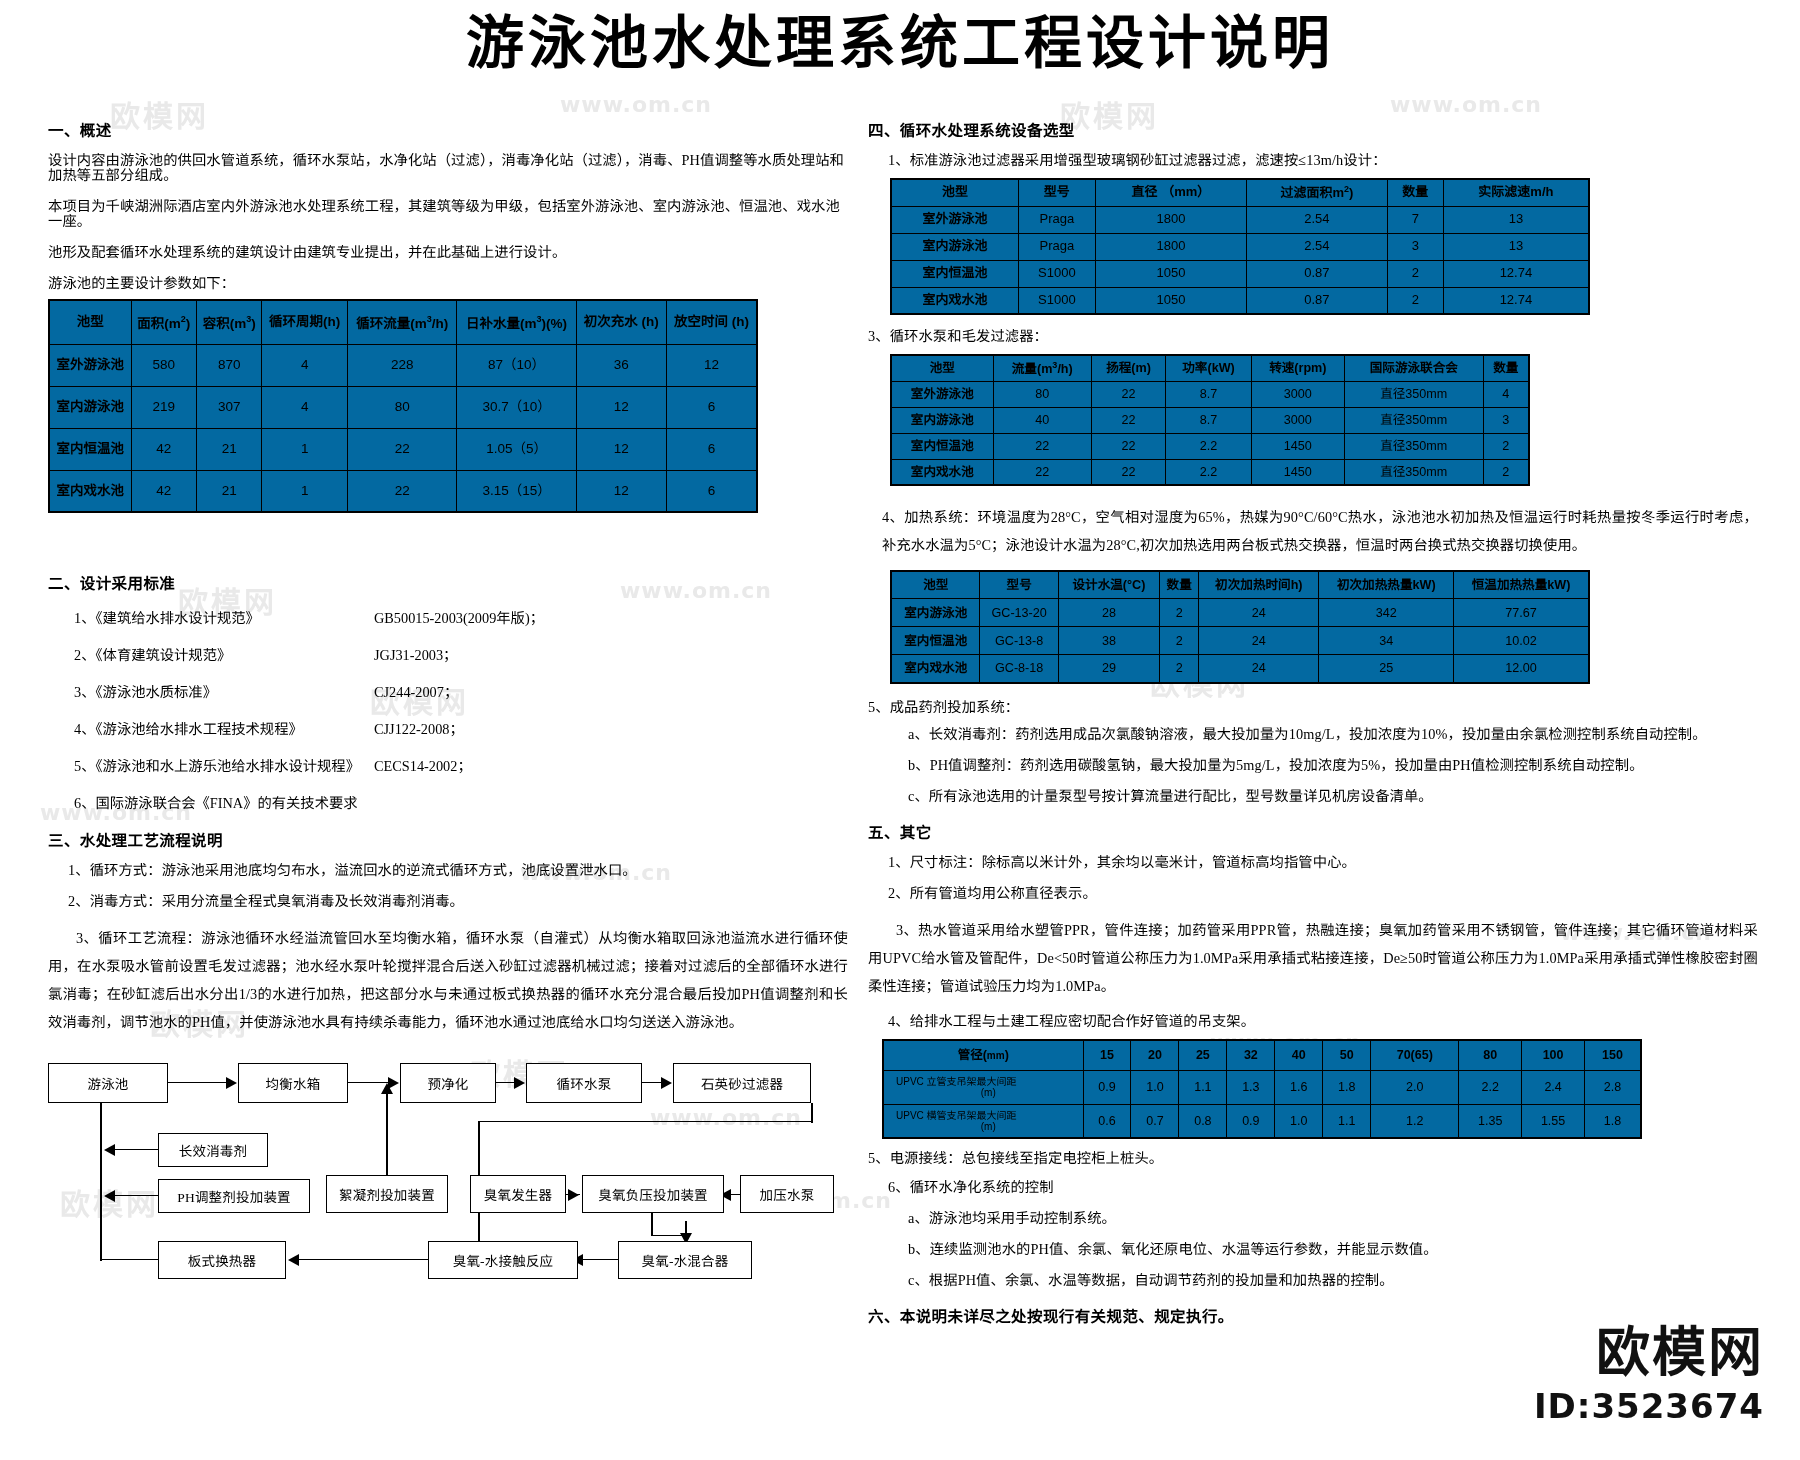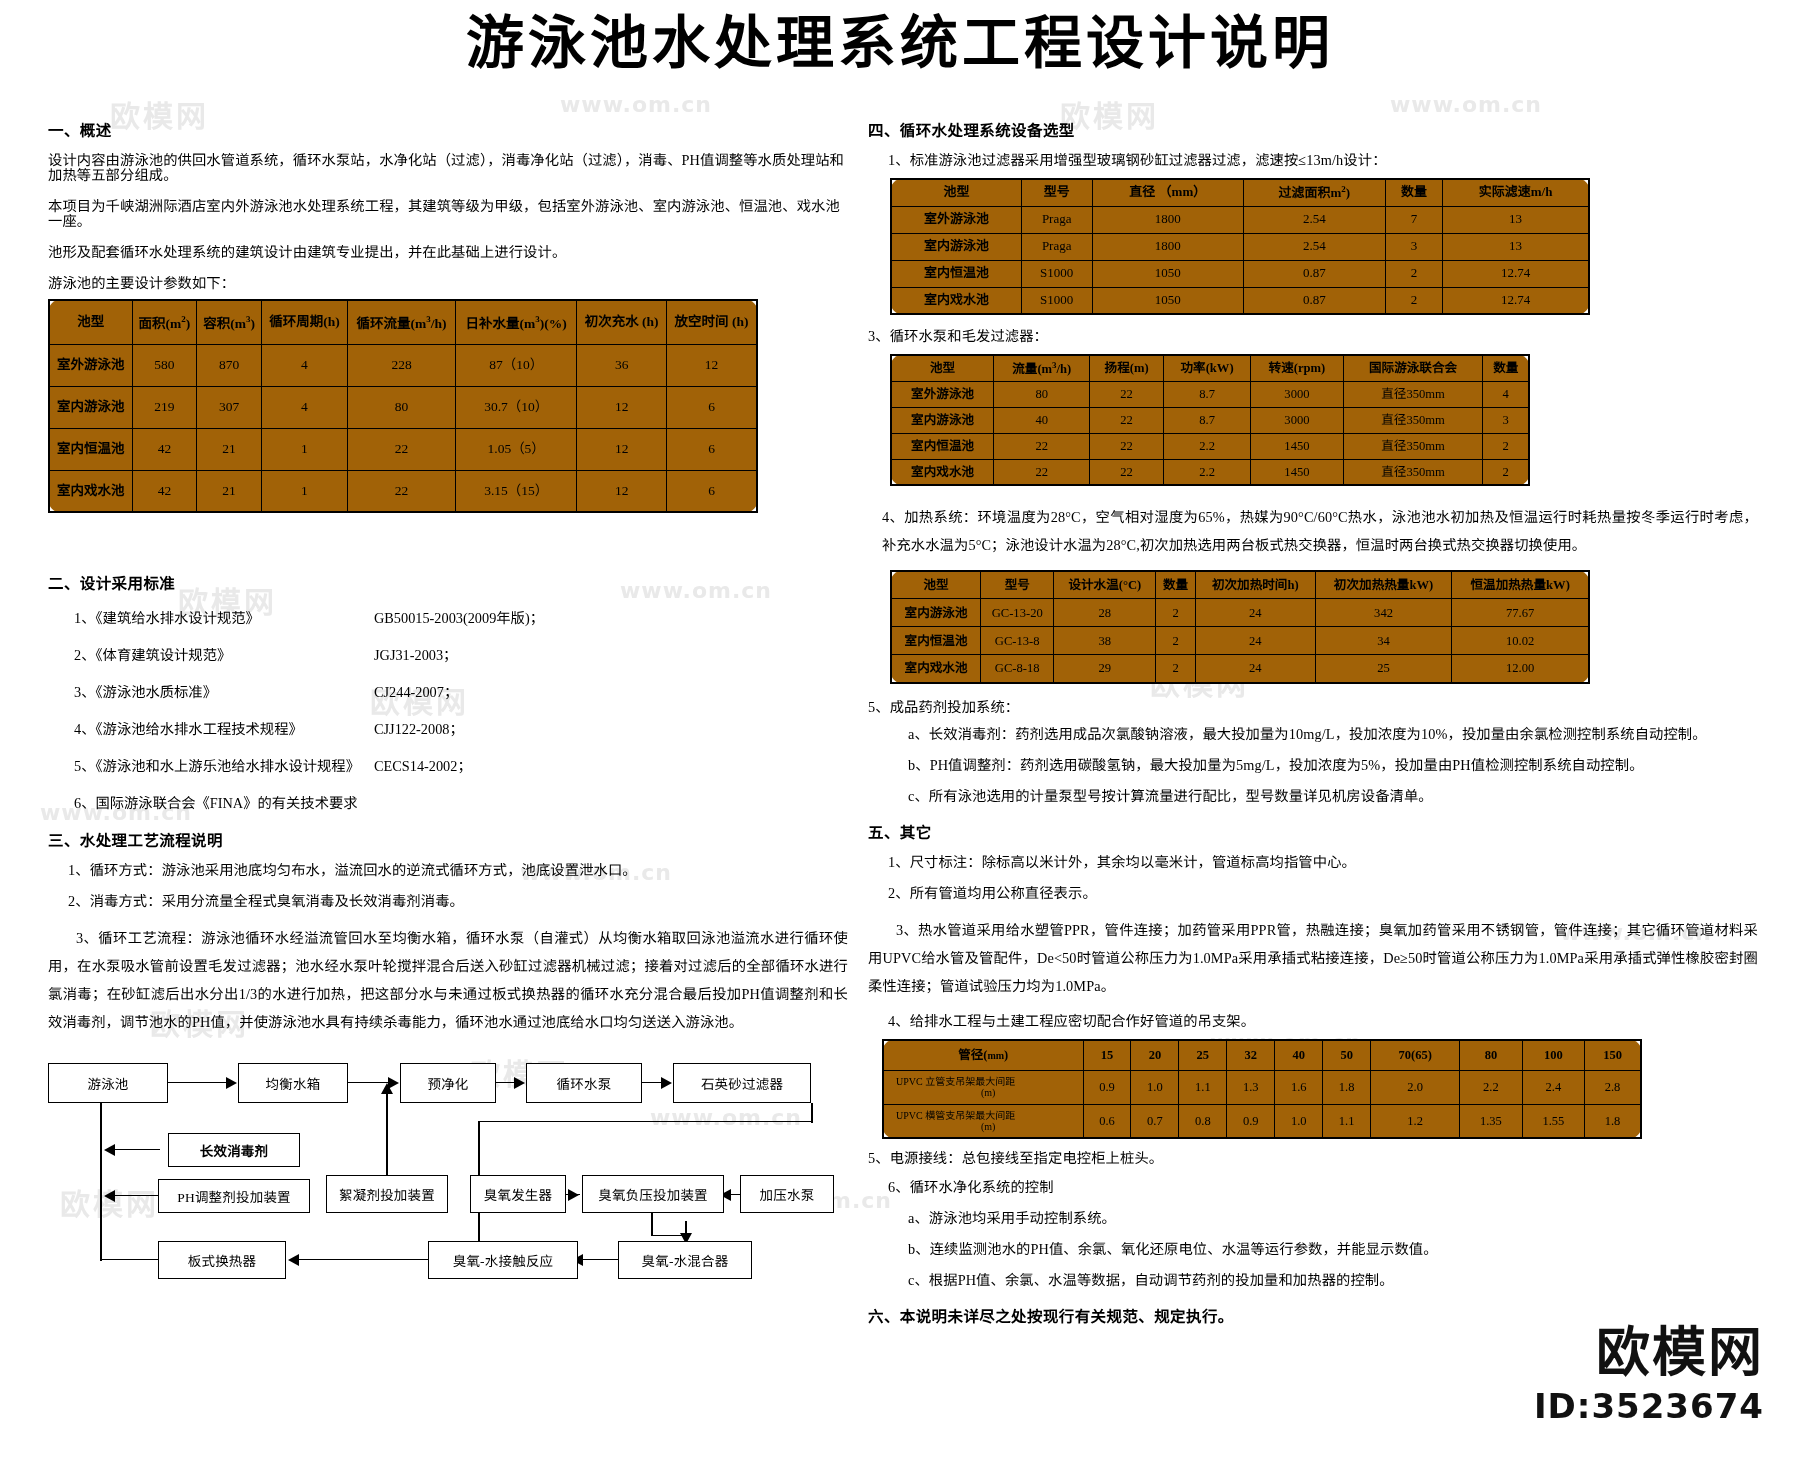--- a/index.html
+++ b/index.html
@@ -37,23 +37,22 @@
 
   
   .std-row{ display:flex; font-size:14.3px; margin:0 0 16px 26px; }
   .std-name{ width:300px; flex:0 0 300px; }
   .std-code{ flex:1; }
 
   
   table.grid{
     border-collapse:collapse;
     font-size:13px;
-    font-family:Liberation Serif, serif;
-    background:#a16207;
-    border-radius:14px;
+    font-family:Liberation Sans, sans-serif;
+    background:#0369a1;
   }
   table.grid th, table.grid td{
     border:1px solid #000;
     text-align:center;
     vertical-align:middle;
     padding:3px 2px;
     font-weight:400;
     line-height:1.15;
   }
   table.grid .hdr td, table.grid .hdr th{ height:38px; }
@@ -254,21 +253,21 @@
     <div class="p flow" style="text-indent:28px;">3、循环工艺流程：游泳池循环水经溢流管回水至均衡水箱，循环水泵（自灌式）从均衡水箱取回泳池溢流水进行循环使用，在水泵吸水管前设置毛发过滤器；池水经水泵叶轮搅拌混合后送入砂缸过滤器机械过滤；接着对过滤后的全部循环水进行氯消毒；在砂缸滤后出水分出1/3的水进行加热，把这部分水与未通过板式换热器的循环水充分混合最后投加PH值调整剂和长效消毒剂，调节池水的PH值，并使游泳池水具有持续杀毒能力，循环池水通过池底给水口均匀送送入游泳池。</div>
 
     <div class="flow-wrap">
 
       <div class="fbox" style="left:0px;   top:18px;  width:120px; height:40px;">游泳池</div>
       <div class="fbox" style="left:190px; top:18px;  width:110px; height:40px;">均衡水箱</div>
       <div class="fbox" style="left:352px; top:18px;  width:96px;  height:40px;">预净化</div>
       <div class="fbox" style="left:478px; top:18px;  width:116px; height:40px;">循环水泵</div>
       <div class="fbox" style="left:625px; top:18px;  width:138px; height:40px;">石英砂过滤器</div>
 
-      <div class="fbox" style="left:120px; top:88px;  width:132px; height:34px;font-weight:bold;">长效消毒剂</div>
+      <div class="fbox" style="left:110px; top:88px;  width:110px; height:34px;">长效消毒剂</div>
       <div class="fbox" style="left:110px; top:134px; width:152px; height:34px;">PH调整剂投加装置</div>
       <div class="fbox" style="left:278px; top:130px; width:122px; height:38px;">絮凝剂投加装置</div>
       <div class="fbox" style="left:422px; top:130px; width:96px;  height:38px;">臭氧发生器</div>
       <div class="fbox" style="left:534px; top:130px; width:142px; height:38px;">臭氧负压投加装置</div>
       <div class="fbox" style="left:692px; top:130px; width:94px;  height:38px;">加压水泵</div>
 
       <div class="fbox" style="left:110px; top:196px; width:128px; height:38px;">板式换热器</div>
       <div class="fbox" style="left:380px; top:196px; width:150px; height:38px;">臭氧-水接触反应</div>
       <div class="fbox" style="left:570px; top:196px; width:134px; height:38px;">臭氧-水混合器</div>
 

